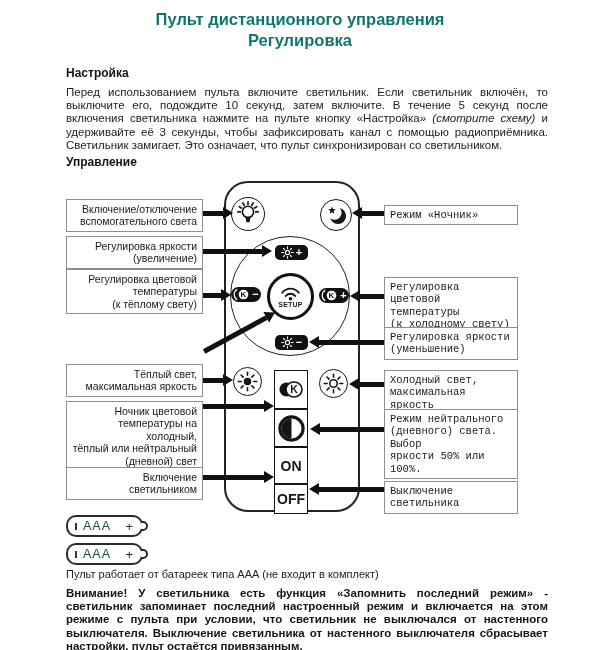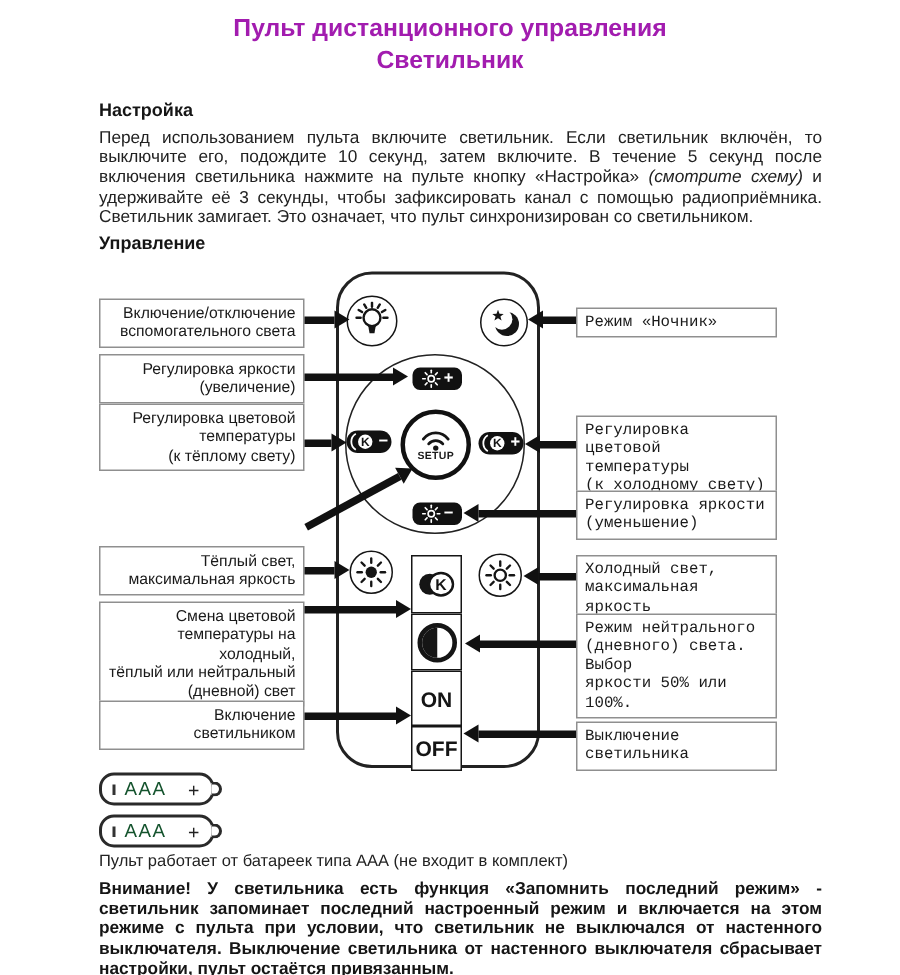--- a/index.html
+++ b/index.html
@@ -4,21 +4,21 @@
 <style>
   html,body{margin:0;padding:0;background:#e8e8e8;}
   .page{
     position:relative;width:600px;height:650px;background:#ffffff;
     font-family:"Liberation Sans",sans-serif;color:#1a1a1a;overflow:hidden;
     margin:0 auto;
   }
   .abs{position:absolute;}
   .title{
     left:0;top:9px;width:600px;text-align:center;
-    font-size:16.5px;font-weight:bold;line-height:21px;color:#a21caf;
+    font-size:16.5px;font-weight:bold;line-height:21px;color:#0f766e;
   }
   .h2{left:66px;font-size:12px;font-weight:bold;color:#151515;}
   .body-par{
     left:66px;width:482px;font-size:11.5px;line-height:13.2px;
     text-align:justify;color:#222;margin:0;
   }
   .body-par em{}
   
   .remote{
     left:224px;top:181px;width:136px;height:331px;box-sizing:border-box;
@@ -91,21 +91,21 @@
     line-height:13.2px;text-align:justify;color:#151515;margin:0;
   }
 </style>
 </head>
 <body>
 
 <div class="page">
 
   <div class="abs title">
     <div>Пульт дистанционного управления</div>
-    <div>Светильник</div>
+    <div>Регулировка</div>
   </div>
 
   <div class="abs h2" style="top:66px;">Настройка</div>
   <p class="abs body-par" style="top:86px;"><span>Перед использованием пульта включите светильник. Если светильник включён, то выключите его, подождите 10 секунд, затем включите. В течение 5 секунд после включения светильника нажмите на пульте кнопку «Настройка» </span><em>(смотрите схему)</em><span> и удерживайте её 3 секунды, чтобы зафиксировать канал с помощью радиоприёмника. Светильник замигает. Это означает, что пульт синхронизирован со светильником.</span></p>
 
   <div class="abs h2" style="top:155px;">Управление</div>
 
   <div class="abs remote"></div>
   <div class="abs bigcircle"></div>
 
@@ -248,21 +248,21 @@
 
   <div class="abs lbox left" style="top:199px;">Включение/отключение
 вспомогательного света</div>
   <div class="abs lbox left" style="top:236px;">Регулировка яркости
 (увеличение)</div>
   <div class="abs lbox left" style="top:269px;">Регулировка цветовой
 температуры
 (к тёплому свету)</div>
   <div class="abs lbox left" style="top:364px;">Тёплый свет,
 максимальная яркость</div>
-  <div class="abs lbox left" style="top:401px;">Смена цветовой
+  <div class="abs lbox left" style="top:401px;">Ночник цветовой
 температуры на холодный,
 тёплый или нейтральный
 (дневной) свет</div>
   <div class="abs lbox left" style="top:467px;">Включение светильником</div>
 
   <div class="abs lbox right" style="top:205px;">Режим «Ночник»</div>
   <div class="abs lbox right" style="top:277px;">Регулировка цветовой
 температуры
 (к холодному свету)</div>
   <div class="abs lbox right" style="top:327px;">Регулировка яркости

